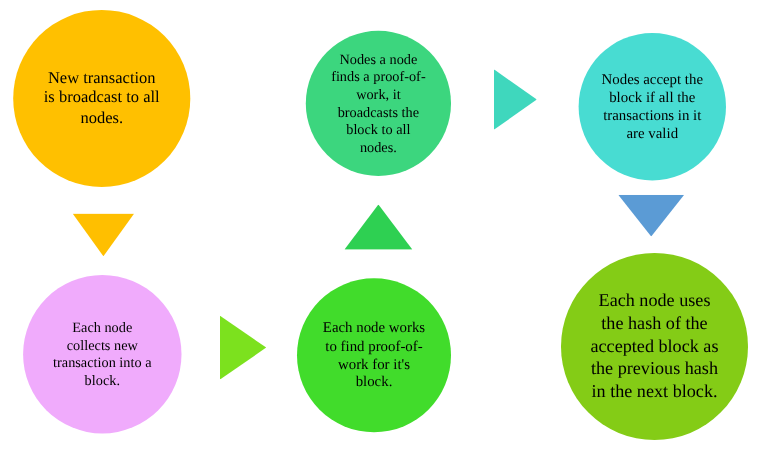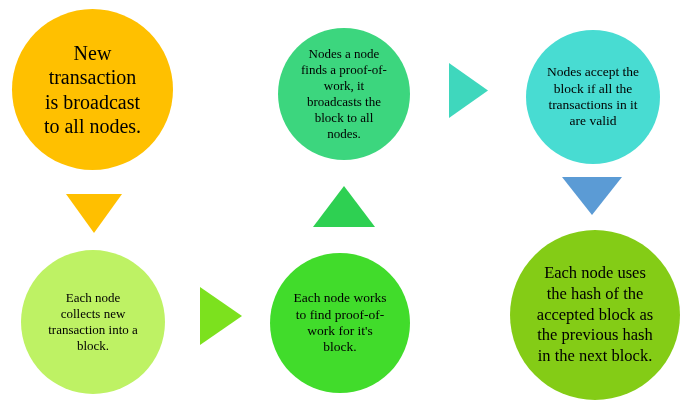--- a/index.html
+++ b/index.html
@@ -28,21 +28,21 @@
     line-height: 1.22;
   }
   .arrow {
     position: absolute;
   }
   .arrow.down  { clip-path: polygon(0 0, 100% 0, 50% 100%); }
   .arrow.up    { clip-path: polygon(50% 0, 0 100%, 100% 100%); }
   .arrow.right { clip-path: polygon(0 0, 100% 50%, 0 100%); }
 
   
-  .n-step1 { left: 12px;  top: 9px;   width: 161px; height: 161px; font-size: 20px; }
+  .n-step1 { left: 12px;  top: 9px;   width: 161px; height: 161px; font-size: 15px; }
   .n-step1 .label { width: 106px; }
   .n-step2 { left: 21px;  top: 250px; width: 144px; height: 144px; font-size: 13px; }
   .n-step2 .label { width: 96px; }
   .n-step3 { left: 270px; top: 253px; width: 140px; height: 140px; font-size: 13.5px; }
   .n-step3 .label { width: 96px; }
   .n-step4 { left: 278px; top: 28px;  width: 132px; height: 132px; font-size: 13px; }
   .n-step4 .label { width: 92px; }
   .n-step5 { left: 526px; top: 30px;  width: 134px; height: 134px; font-size: 13.5px; align-items: center; }
   .n-step5 .label { width: 102px; }
   .n-step6 { left: 510px; top: 230px; width: 170px; height: 170px; font-size: 16.5px; }
@@ -59,21 +59,21 @@
 <body>
 
 <div class="canvas">
 
   <div class="node n-step1" style="background-color: rgb(255, 192, 0);">
     <div class="label">New transaction is broadcast to all nodes.</div>
   </div>
 
   <div class="arrow down a-1" style="background-color: rgb(255, 191, 0);"></div>
 
-  <div class="node n-step2" style="background-color: #bef264;">
+  <div class="node n-step2" style="background-color: #f0abfc;">
     <div class="label">Each node collects new transaction into a block.</div>
   </div>
 
   <div class="arrow right a-2" style="background-color: rgb(124, 225, 30);"></div>
 
   <div class="node n-step3" style="background-color: rgb(65, 220, 43);">
     <div class="label">Each node works to find proof-of-work for it's block.</div>
   </div>
 
   <div class="arrow up a-3" style="background-color: rgb(46, 208, 82);"></div>

